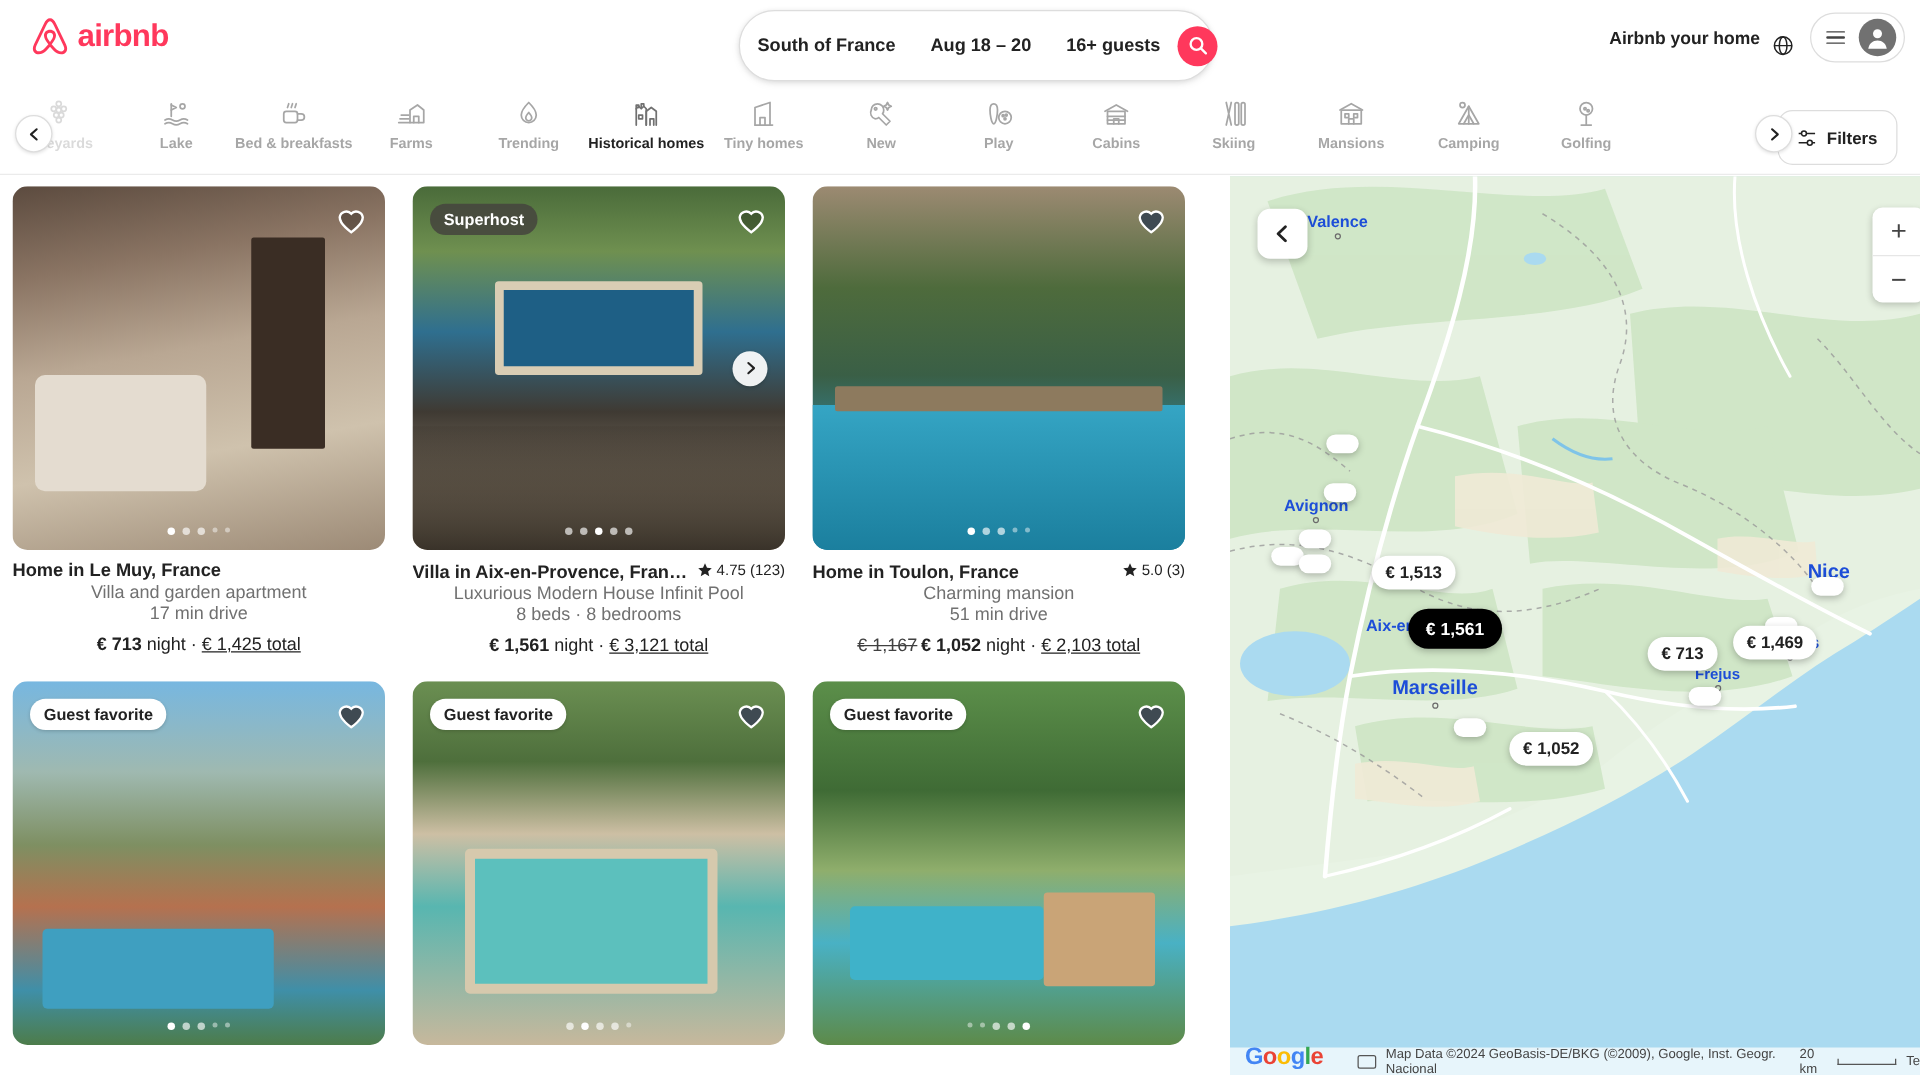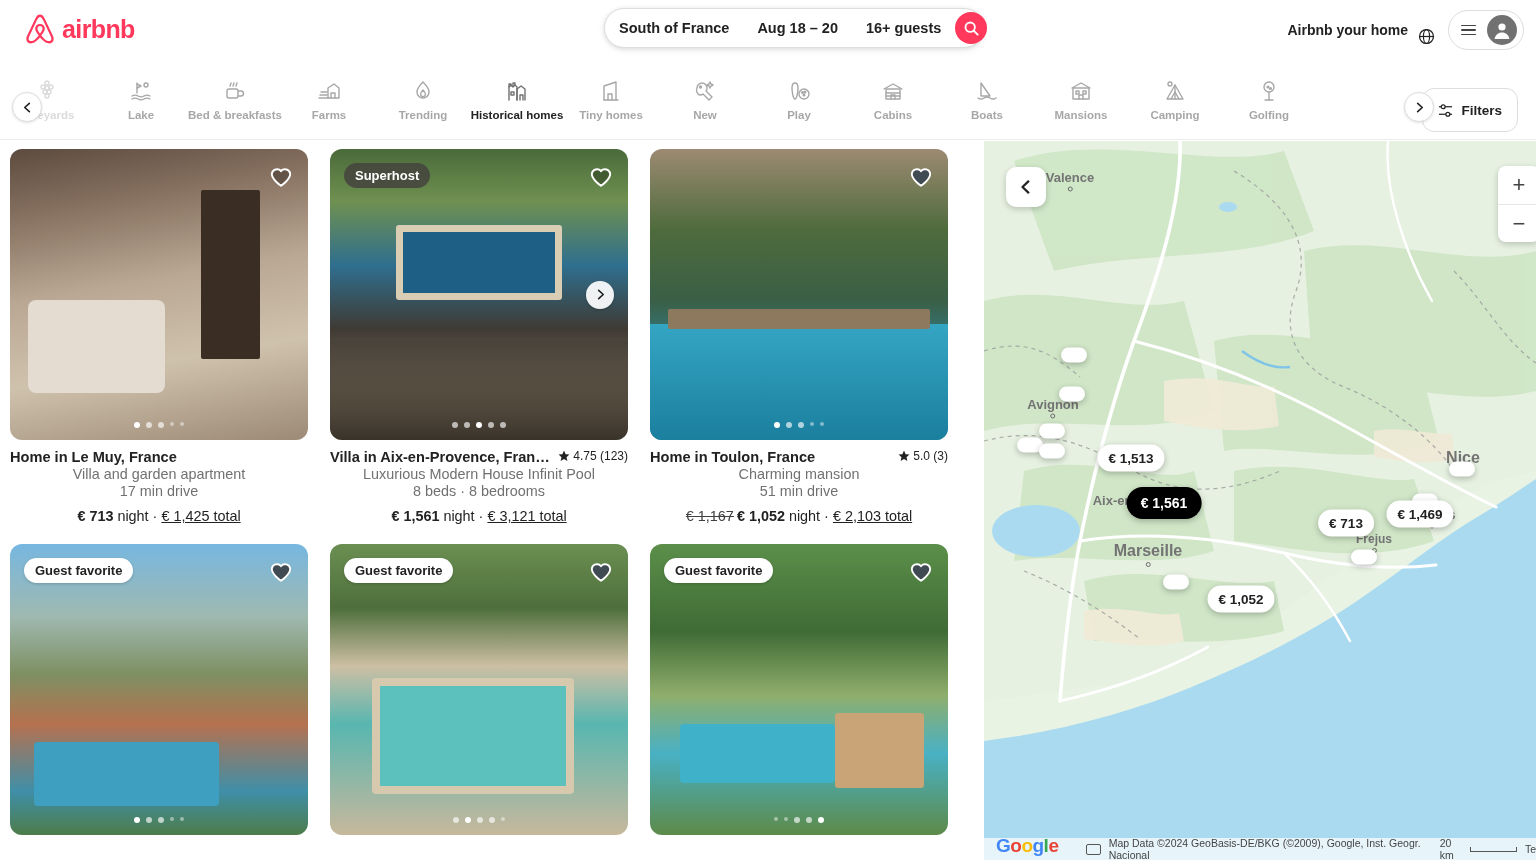--- a/index.html
+++ b/index.html
@@ -15,21 +15,21 @@
   .header {
     position: absolute; top: 0; left: 0; width: 1536px; height: 72px;
     background: #fff; display: flex; align-items: center;
   }
   .logo { position: absolute; left: 24px; top: 12px; display: flex; align-items: center; gap: 6px; }
   .logo svg { display: block; }
   .logo-text {
     font-size: 25px; font-weight: 700; color: #FF385C; letter-spacing: -0.6px;
   }
   .searchbar {
-    position: absolute; left: 604px; top: 8px; width: 380px; height: 40px;
+    position: absolute; left: 591px; top: 8px; width: 380px; height: 57px;
     background: #fff; border: 1px solid #ddd; border-radius: 40px;
     box-shadow: 0 1px 4px rgba(0,0,0,0.10), 0 2px 8px rgba(0,0,0,0.06);
     display: flex; align-items: center; padding: 0 6px 0 0;
   }
   .sb-seg {
     font-size: 14.5px; font-weight: 600; color: #222;
     padding: 0 14px; white-space: nowrap; height: 38px;
     display: flex; align-items: center; cursor: pointer;
   }
   .sb-div { width: 1px; height: 22px; background: #ddd; }
@@ -166,21 +166,21 @@
   .pin {
     position: absolute; transform: translate(-50%,-50%); z-index: 15;
     background: #fff; color: #222; border-radius: 20px; padding: 6px 11px;
     font-size: 13.5px; font-weight: 700; white-space: nowrap;
     box-shadow: 0 2px 6px rgba(0,0,0,0.25); cursor: pointer;
   }
   .pin.active { background: #000; color: #fff; font-size: 14px; padding: 8px 14px; z-index: 18; }
   .pin.blank { width: 26px; height: 15px; padding: 0; border-radius: 10px; z-index: 12; }
   .city {
     position: absolute; transform: translate(-50%,-50%); z-index: 10;
-    color: #737373; font-weight: 600; white-space: nowrap; pointer-events: none;
+    color: #1d4ed8; font-weight: 600; white-space: nowrap; pointer-events: none;
   }
   .city .cdot {
     position: absolute; left: 50%; top: 100%; margin-left: -2.5px; margin-top: 2px;
     width: 5px; height: 5px; border-radius: 50%; border: 1.2px solid #6b6b6b; background: transparent;
   }
   .map-footer {
     position: absolute; bottom: 0; left: 0; width: 552px; height: 22px;
     background: rgba(255,255,255,0.72); display: flex; align-items: center; z-index: 25;
     font-size: 10.5px; color: #444;
   }
@@ -356,25 +356,26 @@
               <rect x="5" y="10" width="14" height="10"></rect>
               <path d="M5 14h14M5 17h14"></path>
               <path d="M10 20v-4h4v4"></path>
             </svg>
           </span>
           <span class="cl">Cabins</span>
         </div>
         <div class="cat">
           <span class="ci">
             <svg width="24" height="24" viewBox="0 0 24 24" fill="none" stroke="#717171" stroke-width="1.4" stroke-linecap="round" stroke-linejoin="round">
-              <path d="M6 17V4l9 13z"></path>
-              <path d="M3 19c2 1.4 4 1.4 6 0s4-1.4 6 0 4 1.4 6 0"></path>
-            </svg>
-          </span>
-          <span class="cl">Boats</span>
+              <path d="M6 3l4 18M10 3L6 21"></path>
+              <rect x="13" y="3" width="3" height="18" rx="1.5"></rect>
+              <rect x="18" y="3" width="3" height="18" rx="1.5"></rect>
+            </svg>
+          </span>
+          <span class="cl">Skiing</span>
         </div>
         <div class="cat">
           <span class="ci">
             <svg width="24" height="24" viewBox="0 0 24 24" fill="none" stroke="#717171" stroke-width="1.4" stroke-linecap="round" stroke-linejoin="round">
               <path d="M3 9l9-5 9 5"></path>
               <rect x="4" y="9" width="16" height="11"></rect>
               <rect x="7" y="12" width="3" height="3"></rect>
               <rect x="14" y="12" width="3" height="3"></rect>
               <path d="M10 20v-4h4v4"></path>
             </svg>

